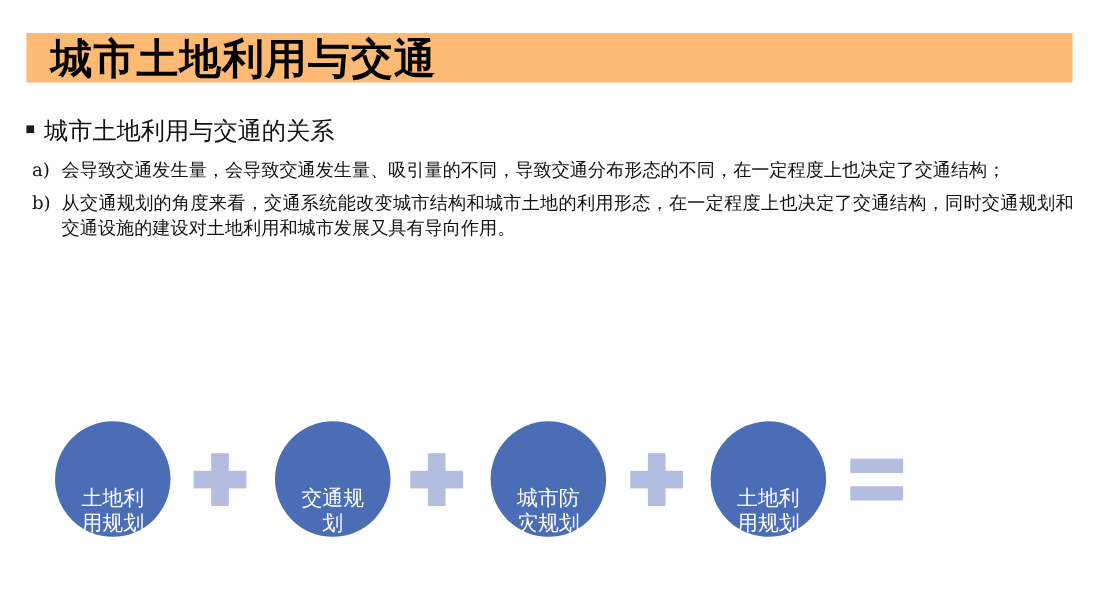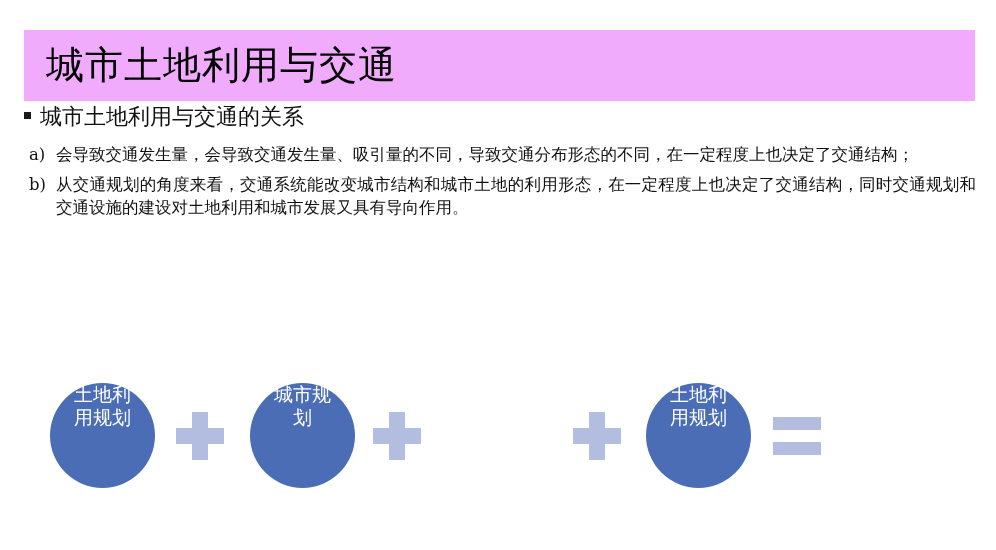--- a/index.html
+++ b/index.html
@@ -14,23 +14,24 @@
     overflow: hidden;
     position: relative;
   }
 
   
   .title-banner {
     position: absolute;
     left: 24px;
     top: 30px;
     width: 951px;
-    height: 71px;
-    background: #f0abfc;
+    height: 45px;
+    background: #fdba74;
     box-sizing: border-box;
+    font-weight: bold;
   }
   .title-text {
     position: absolute;
     left: 22px;
     top: 50%;
     transform: translateY(-50%);
     font-family: "DejaVu Serif", "Liberation Serif", serif;
     font-size: 38px;
     line-height: 1.05;
     color: #000000;
@@ -56,21 +57,21 @@
   .bullet-square {
     width: 7px;
     height: 7px;
     background: #1a1a1a;
     margin-right: 9px;
     position: relative;
     top: -5px;
     flex: 0 0 auto;
   }
   .lead-bullet-text {
-    font-family: Liberation Mono, monospace;
+    font-family: Liberation Sans, sans-serif;
   }
 
   .num-item {
     display: flex;
     align-items: flex-start;
     font-size: 16.5px;
     line-height: 1.42;
     color: #111111;
     margin-bottom: 7px;
   }
@@ -97,21 +98,21 @@
     height: 110px;
   }
   .node-circle {
     position: absolute;
     width: 105px;
     height: 105px;
     border-radius: 50%;
     background: #4A6DB5;
     color: #FFFFFF;
     display: flex;
-    align-items: flex-start;
+    align-items: flex-end;
     justify-content: center;
     text-align: center;
     font-family: "DejaVu Serif", "Liberation Serif", serif;
     font-size: 19px;
     line-height: 1.22;
     box-sizing: border-box;
   }
   .node-label {
     display: block;
     width: 68px;
@@ -186,28 +187,31 @@
   <div class="node-circle" style="left:50px; top:0;">
     <span class="node-label">土地利用规划</span>
   </div>
 
   <div class="op-plus" style="left:176px; top:29px;">
     <span class="bar-h"></span>
     <span class="bar-v"></span>
   </div>
 
   <div class="node-circle" style="left:250px; top:0;">
-    <span class="node-label">城市规划</span>
+    <span class="node-label">交通规划</span>
   </div>
 
   <div class="op-plus" style="left:373px; top:29px;">
     <span class="bar-h"></span>
     <span class="bar-v"></span>
   </div>
 
+  <div class="node-circle" style="left:446px; top:0;">
+    <span class="node-label">城市防灾规划</span>
+  </div>
 
   <div class="op-plus" style="left:573px; top:29px;">
     <span class="bar-h"></span>
     <span class="bar-v"></span>
   </div>
 
   <div class="node-circle" style="left:646px; top:0;">
     <span class="node-label">土地利用规划</span>
   </div>
 

